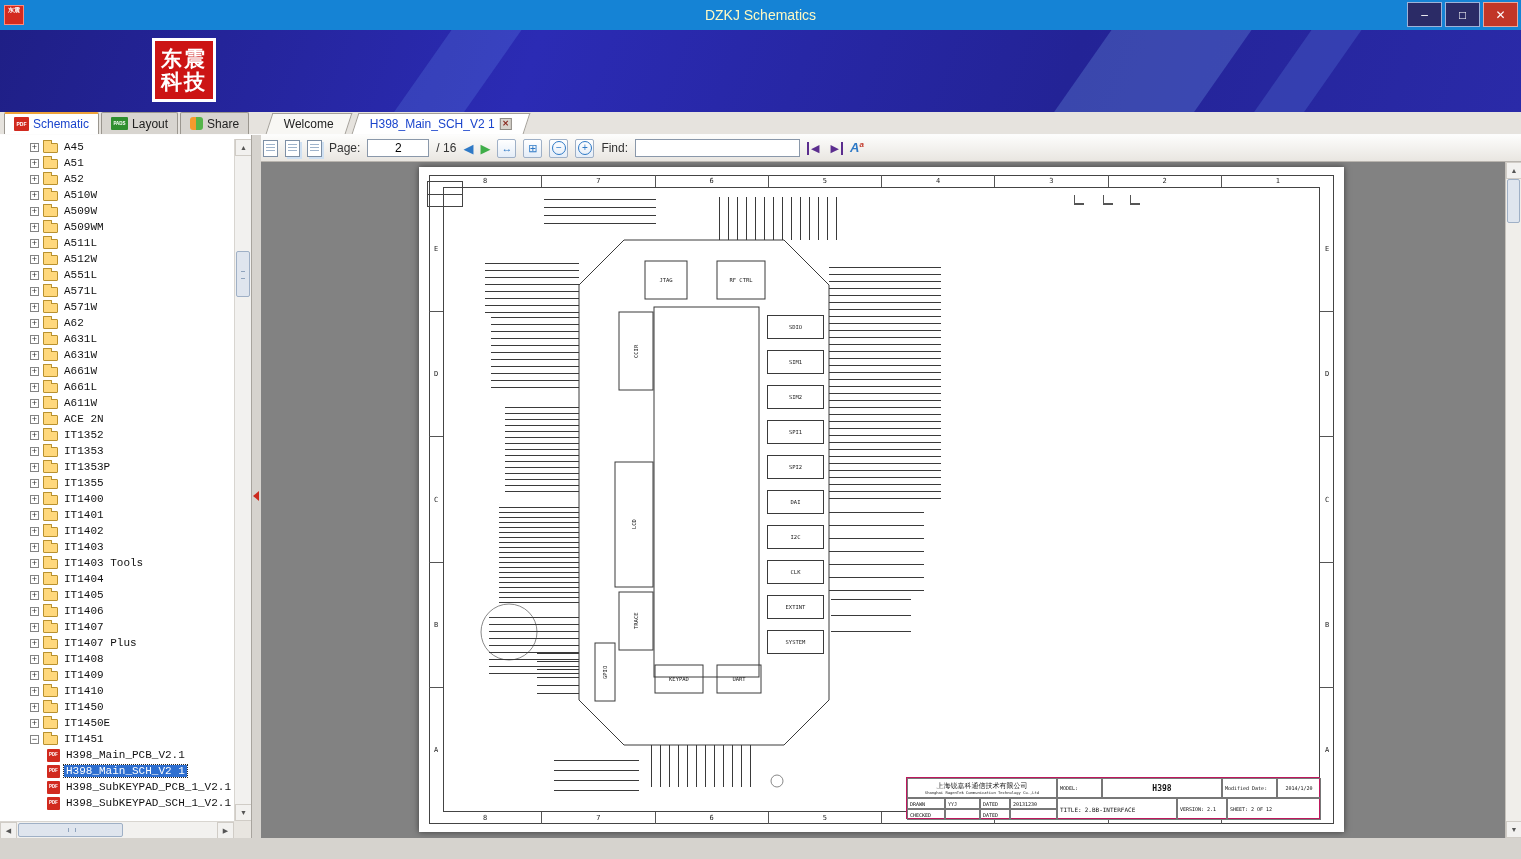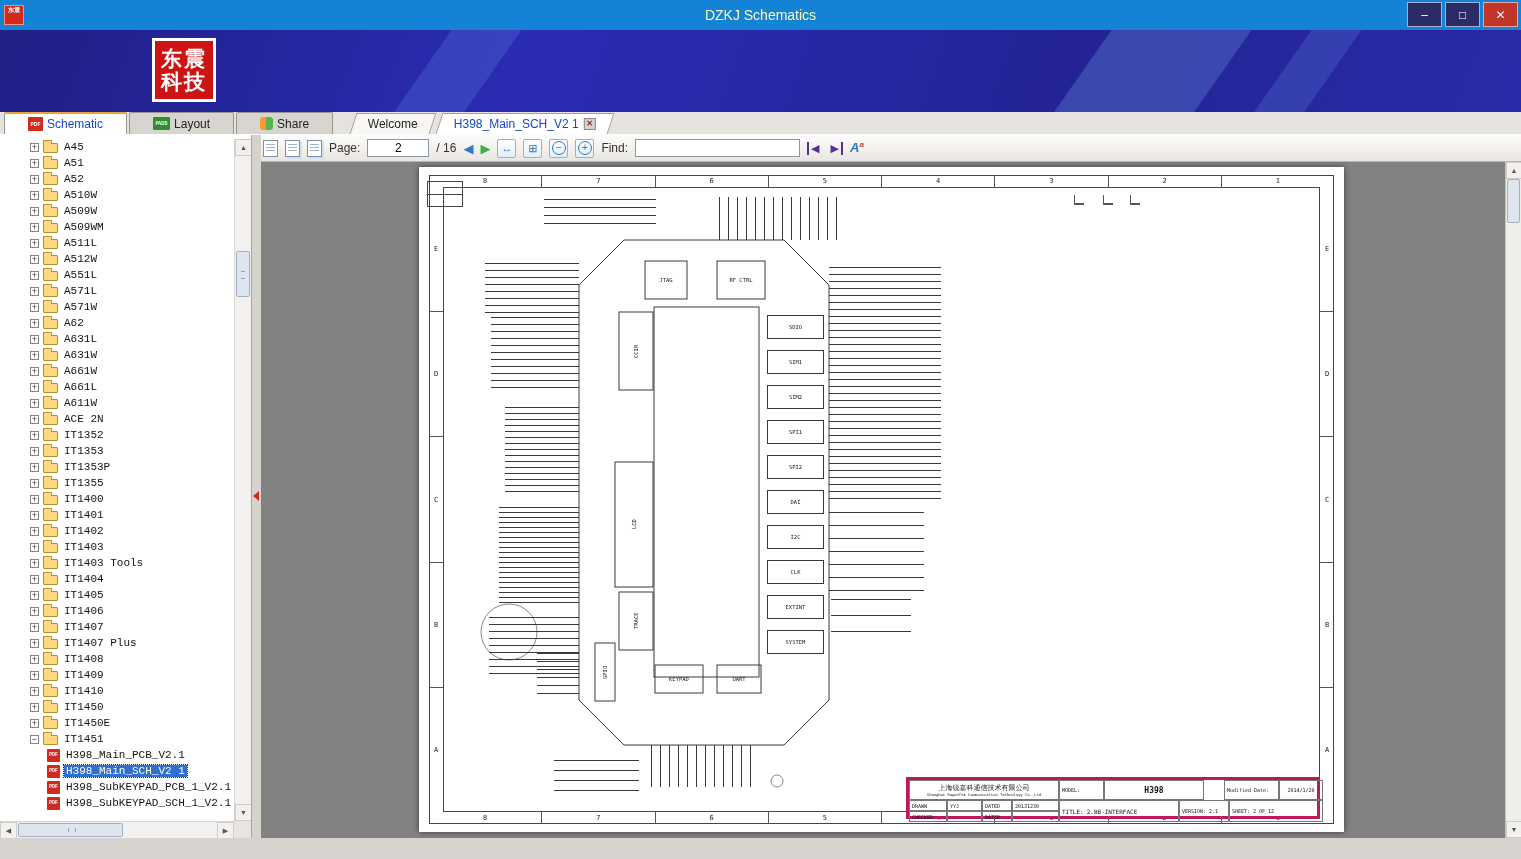--- a/index.html
+++ b/index.html
@@ -25,21 +25,21 @@
   .banner .streak2{left:1080px;width:140px;background:rgba(140,200,255,.22);}
   .banner .streak3{left:1280px;width:50px;}
   .banner-logo{position:absolute;left:152px;top:8px;width:64px;height:64px;background:#cc1414;border:3px solid #fff;
     display:flex;flex-direction:column;align-items:center;justify-content:center;color:#fff;font-weight:bold;font-size:21px;line-height:1.1;letter-spacing:2px;}
   .banner-title{position:absolute;left:234px;top:20px;color:#fff;font-size:36px;font-weight:bold;letter-spacing:2px;text-shadow:2px 2px 3px rgba(0,0,0,.5);}
   .banner-subtitle{position:absolute;right:112px;top:24px;color:#fff;font-size:28px;text-shadow:1px 2px 3px rgba(0,0,0,.5);}
 
   
   .tabrow{position:absolute;left:0;top:112px;right:0;height:23px;background:#e6e3de;border-bottom:1px solid #fcfcfc;
     display:flex;align-items:flex-end;padding-left:4px;}
-  .tool-tab{height:22px;display:flex;align-items:center;gap:4px;padding:0 23px;font-size:12px;color:#222;
+  .tool-tab{height:22px;display:flex;align-items:center;gap:4px;padding:0 9px;font-size:12px;color:#222;
     background:#d8d5d0;border:1px solid #9a968f;border-bottom:none;border-radius:2px 2px 0 0;margin-right:2px;cursor:default;}
   .tool-tab.active{background:#fff;border-top:2px solid #eda23a;color:#1a44cc;}
   .pdf-chip{width:15px;height:14px;background:#d12a1f;color:#fff;font-size:5px;font-weight:bold;display:flex;align-items:center;justify-content:center;border-radius:1px;flex:none;}
   .pads-chip{width:17px;height:13px;background:#2f8f2f;color:#fff;font-size:4.5px;font-weight:bold;display:flex;align-items:center;justify-content:center;border-radius:1px;flex:none;}
   .share-chip{width:13px;height:13px;border-radius:3px;background:linear-gradient(90deg,#f59b2d 50%,#55b54a 50%);flex:none;}
   .doc-tabs{display:flex;align-items:flex-end;margin-left:18px;}
   .doc-tab{height:21px;transform:skewX(-18deg);background:#f8f7f4;border:1px solid #a39f98;border-bottom:none;
     display:flex;align-items:center;padding:0 14px;margin-right:6px;font-size:12px;color:#222;cursor:default;}
   .doc-tab>span{transform:skewX(18deg);display:flex;align-items:center;gap:5px;}
   .doc-tab.active{background:#fff;color:#1a44cc;}
@@ -127,21 +127,21 @@
 
   .slabel{position:absolute;display:flex;align-items:center;justify-content:center;font-size:5.5px;color:#222;}
   .slabel.vert{writing-mode:vertical-rl;transform:rotate(180deg);}
   .core-label{position:absolute;left:235px;top:140px;width:105px;height:370px;display:flex;align-items:center;justify-content:center;font-size:8px;letter-spacing:1px;}
   .rblocks{position:absolute;left:348px;top:148px;width:57px;}
   .rblock{height:24px;margin-bottom:11px;border:1px solid #3a3a3a;display:flex;align-items:center;justify-content:center;font-size:5.5px;background:#fff;}
   .rev-box{position:absolute;left:8px;top:14px;width:36px;height:26px;border:1px solid #444;
     background:linear-gradient(transparent 12px,#444 12px,#444 13px,transparent 13px);}
   .tiny-sym{position:absolute;width:10px;height:10px;border-left:1px solid #555;border-bottom:2px solid #555;}
 
-  .titleblock{position:absolute;left:487px;top:610px;width:414px;height:42px;border:3px solid #be185d;font-family:"DejaVu Sans Mono",monospace;background:#fff;}
+  .titleblock{position:absolute;left:487px;top:610px;width:414px;height:42px;border:1px solid #be185d;font-family:"DejaVu Sans Mono",monospace;background:#fff;}
   .tb-cell{position:absolute;border:1px solid #777;font-size:5px;display:flex;align-items:center;padding:0 2px;overflow:hidden;color:#111;}
   .tb-company{position:absolute;left:0;top:0;width:150px;height:20px;border:1px solid #777;display:flex;flex-direction:column;align-items:center;justify-content:center;overflow:hidden;}
   .tb-cn{font-size:7px;line-height:8px;white-space:nowrap;}
   .tb-en{font-size:3.8px;line-height:5px;white-space:nowrap;}
 
   
   .statusbar{position:absolute;left:0;right:0;bottom:0;height:21px;background:#000;color:#fff;
     font-family:"DejaVu Sans Mono",monospace;font-size:12px;display:flex;align-items:center;justify-content:space-between;padding:0 4px;}
 </style>
 </head>
@@ -588,21 +588,21 @@
       <div class="tiny-sym" style="left:655px;top:28px"></div>
       <div class="tiny-sym" style="left:684px;top:28px"></div>
       <div class="tiny-sym" style="left:711px;top:28px"></div>
 
       <div class="titleblock">
         <div class="tb-company">
           <div class="tb-cn">上海锐嘉科通信技术有限公司</div>
           <div class="tb-en">Shanghai RagenTek Communication Technology Co.,Ltd</div>
         </div>
         <div class="tb-cell" style="left:150px;top:0;width:45px;height:20px">MODEL:</div>
-        <div class="tb-cell" style="left:195px;top:0;width:100px;height:20px;justify-content:center;font-size:8px;font-weight:bold">H398</div>
+        <div class="tb-cell" style="left:195px;top:0;width:120px;height:20px;justify-content:center;font-size:8px;font-weight:bold">H398</div>
         <div class="tb-cell" style="left:315px;top:0;width:55px;height:20px">Modified Date:</div>
         <div class="tb-cell" style="left:370px;top:0;width:44px;height:20px;justify-content:center">2014/1/20</div>
         <div class="tb-cell" style="left:0;top:20px;width:38px;height:11px">DRAWN</div>
         <div class="tb-cell" style="left:38px;top:20px;width:35px;height:11px">YYJ</div>
         <div class="tb-cell" style="left:73px;top:20px;width:30px;height:11px">DATED</div>
         <div class="tb-cell" style="left:103px;top:20px;width:47px;height:11px">20131230</div>
         <div class="tb-cell" style="left:150px;top:20px;width:120px;height:22px;gap:3px;font-size:6px">
           <span>TITLE:</span>
           <span>2.BB-INTERFACE</span>
         </div>

